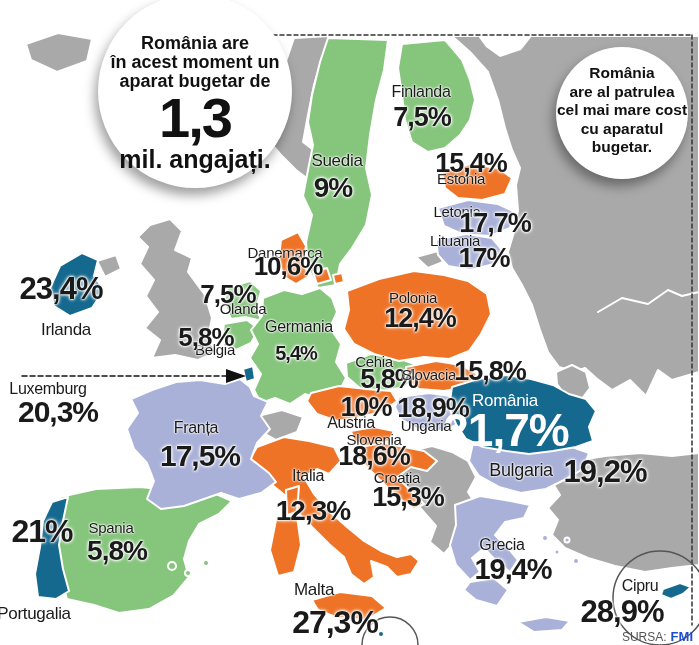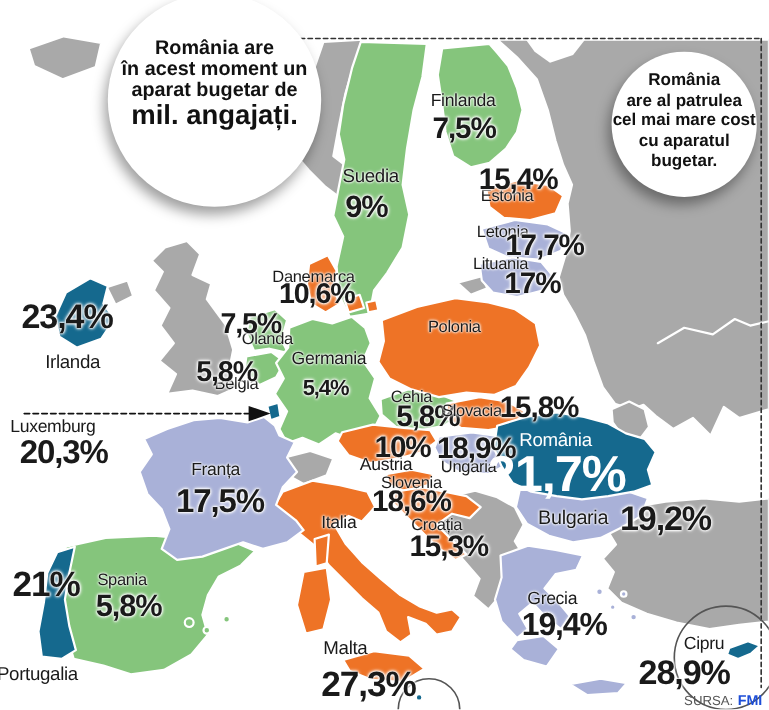--- a/index.html
+++ b/index.html
@@ -138,20 +138,21 @@
       <div class="lbl pct" style="left: 484px; top: 258px; font-size: 27px;">17%</div>
       <div class="lbl cname" style="left: 285px; top: 252px; font-size: 15px;">Danemarca</div>
       <div class="lbl pct" style="left: 288px; top: 266px; font-size: 26px;">10,6%</div>
       <div class="lbl cname" style="left: 243px; top: 308px; font-size: 15px;">Olanda</div>
       <div class="lbl pct" style="left: 228px; top: 294px; font-size: 26px;">7,5%</div>
       <div class="lbl cname" style="left: 215px; top: 349px; font-size: 15px;">Belgia</div>
       <div class="lbl pct" style="left: 206px; top: 337px; font-size: 26px;">5,8%</div>
       <div class="lbl cname" style="left: 299px; top: 327px; font-size: 16px;">Germania</div>
       <div class="lbl pct" style="left: 296px; top: 353px; font-size: 20px;">5,4%</div>
       <div class="lbl cname" style="left: 413px; top: 297px; font-size: 15px;">Polonia</div>
+      <div class="lbl pct" style="left: 420px; top: 318px; font-size: 27px;">12,4%</div>
       <div class="lbl cname" style="left: 374px; top: 361px; font-size: 15px;">Cehia</div>
       <div class="lbl pct" style="left: 389px; top: 379px; font-size: 27px;">5,8%</div>
       <div class="lbl cname" style="left: 429px; top: 374px; font-size: 15px;">Slovacia</div>
       <div class="lbl pct" style="left: 490px; top: 371px; font-size: 27px;">15,8%</div>
       <div class="lbl cname" style="left: 351px; top: 423px; font-size: 16px;">Austria</div>
       <div class="lbl pct" style="left: 366px; top: 407px; font-size: 27px;">10%</div>
       <div class="lbl cname" style="left: 426px; top: 425px; font-size: 15px;">Ungaria</div>
       <div class="lbl pct" style="left: 433px; top: 408px; font-size: 27px;">18,9%</div>
       <div class="lbl cname" style="left: 374px; top: 439px; font-size: 15px;">Slovenia</div>
       <div class="lbl pct" style="left: 374px; top: 456px; font-size: 27px;">18,6%</div>
@@ -165,34 +166,36 @@
       <div class="lbl pct" style="left: 61px; top: 288px; font-size: 31px;">23,4%</div>
       <div class="lbl cname" style="left: 48px; top: 389px; font-size: 16px;">Luxemburg</div>
       <div class="lbl pct" style="left: 58px; top: 412px; font-size: 30px;">20,3%</div>
       <div class="lbl cname" style="left: 196px; top: 428px; font-size: 16px;">Franța</div>
       <div class="lbl pct" style="left: 200px; top: 456px; font-size: 30px;">17,5%</div>
       <div class="lbl cname" style="left: 111px; top: 527px; font-size: 15px;">Spania</div>
       <div class="lbl pct" style="left: 117px; top: 551px; font-size: 28px;">5,8%</div>
       <div class="lbl cname" style="left: 34px; top: 613px; font-size: 17px;">Portugalia</div>
       <div class="lbl pct" style="left: 42px; top: 531px; font-size: 32px;">21%</div>
       <div class="lbl cname" style="left: 308px; top: 476px; font-size: 16px;">Italia</div>
+      <div class="lbl pct" style="left: 313px; top: 511px; font-size: 28px;">12,3%</div>
       <div class="lbl cname" style="left: 314px; top: 589px; font-size: 17px;">Malta</div>
       <div class="lbl pct" style="left: 335px; top: 622px; font-size: 32px;">27,3%</div>
       <div class="lbl cname" style="left: 502px; top: 545px; font-size: 16px; text-align: center;">Grecia</div>
       <div class="lbl pct" style="left: 513px; top: 569px; font-size: 29px;">19,4%</div>
       <div class="lbl cname" style="left: 640px; top: 586px; font-size: 16px;">Cipru</div>
       <div class="lbl pct" style="left: 622px; top: 611px; font-size: 31px;">28,9%</div>
     </div>
 
   <div id="bubble-left" class="bubble">
     <div class="blines">
         <div>România are</div>
         <div>în acest moment un</div>
         <div>aparat bugetar de</div>
       </div>
+    <div class="bigval">1,3</div>
     <div class="bsuffix">mil. angajați.</div>
   </div>
   <div id="bubble-right" class="bubble">
     <div class="blines">
         <div>România</div>
         <div>are al patrulea</div>
         <div>cel mai mare cost</div>
         <div>cu aparatul</div>
         <div>bugetar.</div>
       </div>

